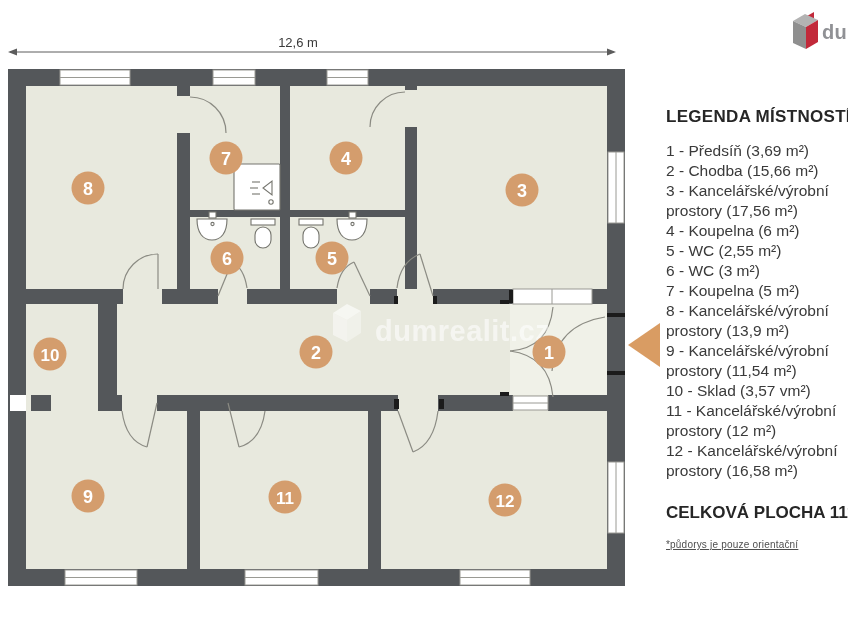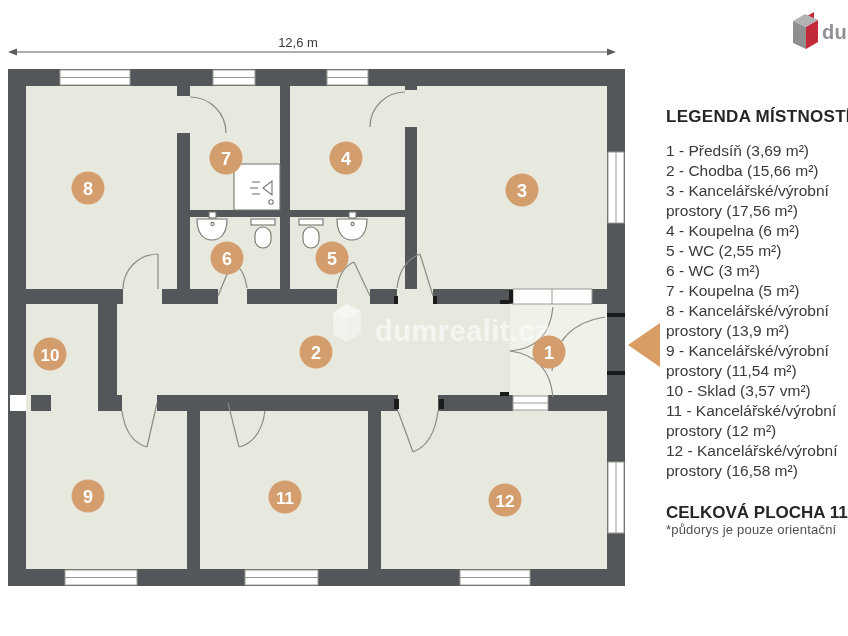--- a/index.html
+++ b/index.html
@@ -9,22 +9,22 @@
   .plan-svg{position:absolute;left:0;top:0;}
   
   .legend{position:absolute;left:666px;top:0;width:200px;color:#3a3a3a;}
   .legend-title{position:absolute;left:0;top:107px;font-size:17px;font-weight:700;
                 letter-spacing:.3px;color:#262626;white-space:nowrap;}
   .legend-items{position:absolute;left:0;top:141px;width:200px;}
   .legend-item{font-size:15.5px;line-height:20px;font-weight:500;color:#3a3a3a;
                white-space:pre-line;}
   .legend-total{position:absolute;left:0;top:503px;font-size:17px;font-weight:700;
                 color:#262626;white-space:nowrap;}
-  .legend-footnote{position:absolute;left:0;top:522px;font-size:13px;color:#4f4f4f;
-                   letter-spacing:.2px;white-space:nowrap;}
+  .legend-footnote{position:absolute;left:0;top:539px;font-size:10px;color:#4f4f4f;
+                   letter-spacing:.2px;white-space:nowrap;text-decoration:underline;}
   
   .brand{position:absolute;left:791px;top:10px;width:120px;height:44px;}
   .brand-text{position:absolute;left:31px;top:11px;font-size:20px;font-weight:700;
               color:#909195;white-space:nowrap;letter-spacing:.2px;}
   svg text{font-family:"Liberation Sans", sans-serif;}
 </style>
 </head>
 <body>
 
 <div class="stage">

